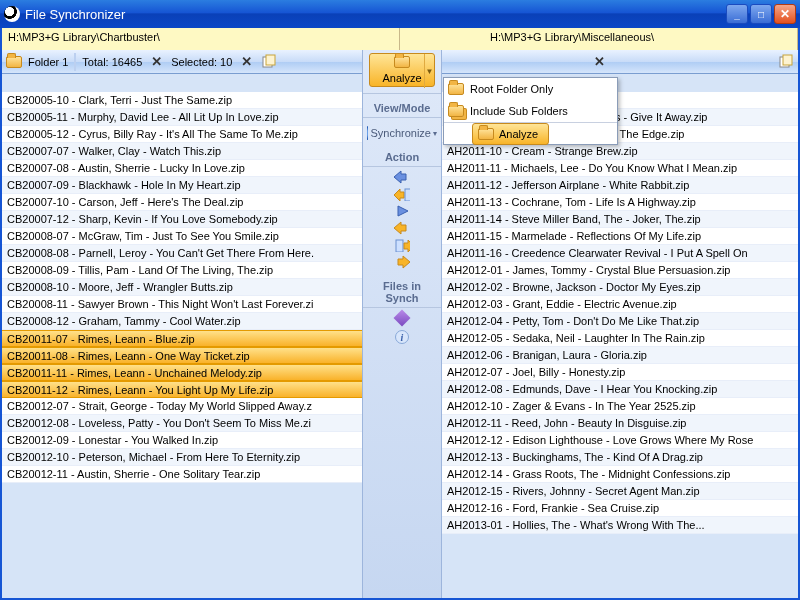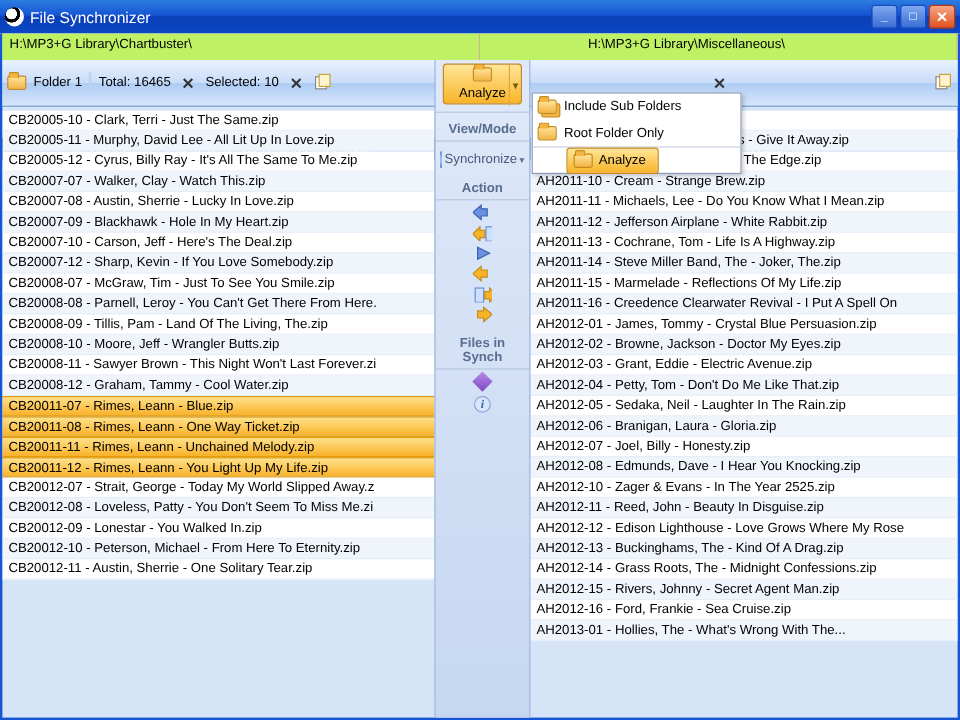--- a/index.html
+++ b/index.html
@@ -12,26 +12,26 @@
 }
 .titlebar .appicon { width: 16px; height: 16px; margin-right: 5px; background: radial-gradient(circle at 35% 35%, #fff 30%, #000 32%, #000 48%, #fff 50%); border-radius: 50%; }
 .titlebar .title { font-weight: normal; font-size: 13px; flex: 1; }
 .winbtns { display: flex; gap: 2px; }
 .winbtn { width: 22px; height: 20px; border-radius: 3px; display:flex; align-items:center; justify-content:center; font-weight:bold; font-size:10px; font-family: Arial; }
 .winbtn.min, .winbtn.max { background: linear-gradient(to bottom,#7ea8ef,#3a6dd5); border:1px solid #1a4bbf; color:#fff; }
 .winbtn.close { background: linear-gradient(to bottom,#f6a587,#e3511f); border:1px solid #b33a12; color:#fff; font-size:12px;}
 
 .content { position:absolute; top:28px; left:0; right:0; bottom:0; background:#d6e4f7; border:2px solid #1655d4; border-top:none; }
 
-.pathbar { position:absolute; top:0; left:0; right:0; height:22px; background:#bef264; display:flex; }
+.pathbar { position:absolute; top:0; left:0; right:0; height:22px; background:#fef9c3; display:flex; }
 .pathbar .path { width:50%; padding:3px 6px; font-size:11px; border-right:1px solid #c8b88a; }
 
 .toolbars { position:absolute; top:22px; left:0; right:0; height:24px; display:flex; }
 .toolbar {
-  height:39px; background: linear-gradient(to bottom,#e9f2ff 0%,#c9dcf8 50%,#aeccf4 51%,#d5e5fb 100%);
+  height:24px; background: linear-gradient(to bottom,#e9f2ff 0%,#c9dcf8 50%,#aeccf4 51%,#d5e5fb 100%);
   border-bottom:1px solid #7a9dd0; display:flex; align-items:center; padding:0 4px; gap:6px;
 }
 .toolbar .foldericon, .folder-ico { display:inline-block; width:16px; height:12px; background:linear-gradient(to bottom,#ffe39a,#f2b544); border:1px solid #c78a1e; border-radius:2px; position:relative;}
 .folder-ico::before{content:"";position:absolute;top:-4px;left:0;width:7px;height:4px;background:#f2b544;border:1px solid #c78a1e;border-bottom:none;border-radius:2px 2px 0 0;}
 .toolbar .x-ico{font-weight:bold; color:#333; font-size:13px; padding:0 3px;}
 .tbleft{width:360px;}
 .tbright{flex:1; justify-content:space-between;}
 
 .headers { position:absolute; top:46px; left:0; right:0; height:18px; display:flex; }
 .colhead {
@@ -251,26 +251,26 @@
           <li>AH2012-14 - Grass Roots, The - Midnight Confessions.zip</li>
           <li>AH2012-15 - Rivers, Johnny - Secret Agent Man.zip</li>
           <li>AH2012-16 - Ford, Frankie - Sea Cruise.zip</li>
           <li>AH2013-01 - Hollies, The - What's Wrong With The...</li>
         </ul>
     </div>
   </div>
 
   <div class="dropdown">
     <div class="dditem">
+      <span class="folder-ico"></span>
+      <span>Root Folder Only</span>
+    </div>
+    <div class="dditem">
       <span class="folder-ico" style="box-shadow:3px 3px 0 -1px #f2b544, 3px 3px 0 0 #c78a1e;"></span>
       <span>Include Sub Folders</span>
-    </div>
-    <div class="dditem">
-      <span class="folder-ico"></span>
-      <span>Root Folder Only</span>
     </div>
     <div class="dditem" style="padding:0;">
       <div class="ddanalyze">
         <span class="folder-ico"></span>
         <span>Analyze</span>
       </div>
     </div>
   </div>
 
 </div>

